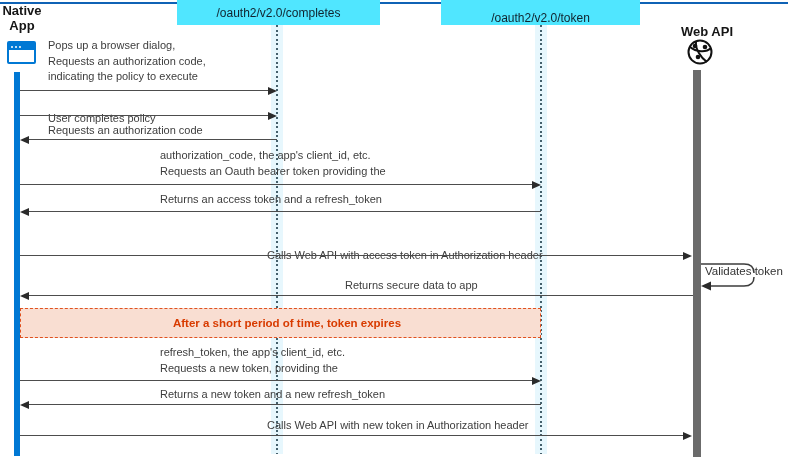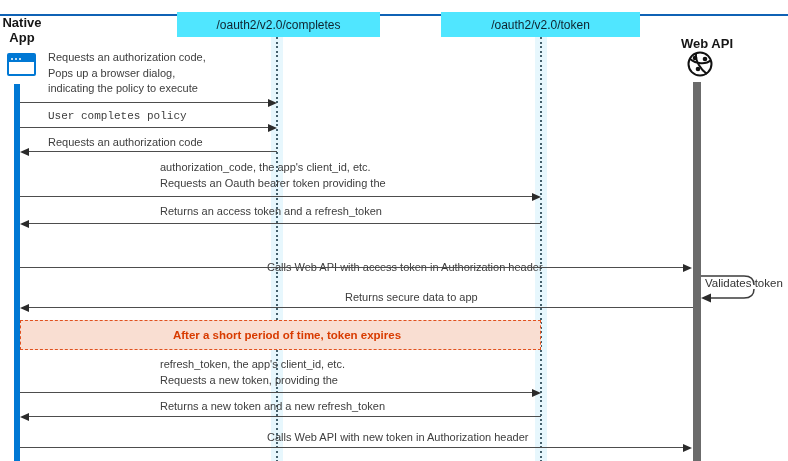--- a/index.html
+++ b/index.html
@@ -1,20 +1,20 @@
 <!DOCTYPE html>
 <html><head>
 <meta charset="utf-8">
 <style>
   html,body{margin:0;padding:0;background:#ffffff;}
   #stage{
     position:relative;width:788px;height:461px;background:#ffffff;overflow:hidden;
     font-family:"Liberation Sans","DejaVu Sans",sans-serif;color:#3d3d3d;
   }
-  .abs{position:absolute;margin-top:12px;}
+  .abs{position:absolute;}
   
   .top-line{left:0;top:2px;width:788px;height:2px;background:#0f62b5;}
   
   .endpoint{
     top:0;height:25px;background:#50e6ff;display:flex;align-items:center;justify-content:center;
     font-size:12px;color:#10232e;z-index:3;
   }
   
   .band{top:25px;height:429px;width:12px;background:#e7f7fd;z-index:1;}
   .dots{width:2px;height:100%;margin:0 auto;
@@ -56,21 +56,21 @@
   <div class="abs band" style="left:271px;">
     <div class="dots"></div>
   </div>
   <div class="abs band" style="left:535px;">
     <div class="dots"></div>
   </div>
 
   <div class="abs endpoint" style="left:177px;width:203px;">
     <span>/oauth2/v2.0/completes</span>
   </div>
-  <div class="abs endpoint" style="left:441px;width:199px;">
+  <div class="abs endpoint" style="left:441px;width:199px;align-items:flex-end;">
     <span>/oauth2/v2.0/token</span>
   </div>
 
   <div class="abs actor-label" style="left:0;top:3px;width:44px;">
     <div>Native</div>
     <div>App</div>
   </div>
   <div class="abs browser">
     <div class="bhead">
       <span class="bdot"></span>
@@ -89,28 +89,28 @@
       <path d="M5,10 C11,15 21,16 26,11" fill="none" stroke="#111111" stroke-width="2"></path>
       <path d="M11,4.5 C10,12 16,21 22,25" fill="none" stroke="#111111" stroke-width="2"></path>
       <circle cx="10" cy="9" r="2.3" fill="#111111"></circle>
       <circle cx="20" cy="10" r="2.3" fill="#111111"></circle>
       <circle cx="13" cy="20" r="2.3" fill="#111111"></circle>
     </svg>
   </div>
   <div class="abs bar-gray"></div>
 
   <div class="abs msg-label" style="left:48px;top:38px;">
+    <div>Pops up a browser dialog,</div>
     <div>Requests an authorization code,</div>
-    <div>Pops up a browser dialog,</div>
     <div>indicating the policy to execute</div>
   </div>
   <div class="abs msg-line" style="left:20px;top:90px;width:248px;"></div>
   <div class="abs arr-r" style="left:268px;top:86.5px;"></div>
 
-  <div class="abs msg-label" style="left:48px;top:97px;font-family:Liberation Mono, monospace;">
+  <div class="abs msg-label" style="left:48px;top:111px;">
     <div>User completes policy</div>
   </div>
   <div class="abs msg-line" style="left:20px;top:115px;width:248px;"></div>
   <div class="abs arr-r" style="left:268px;top:111.5px;"></div>
 
   <div class="abs msg-label" style="left:48px;top:123px;">
     <div>Requests an authorization code</div>
   </div>
   <div class="abs msg-line" style="left:29px;top:139px;width:248px;"></div>
   <div class="abs arr-l" style="left:20px;top:135.5px;"></div>

